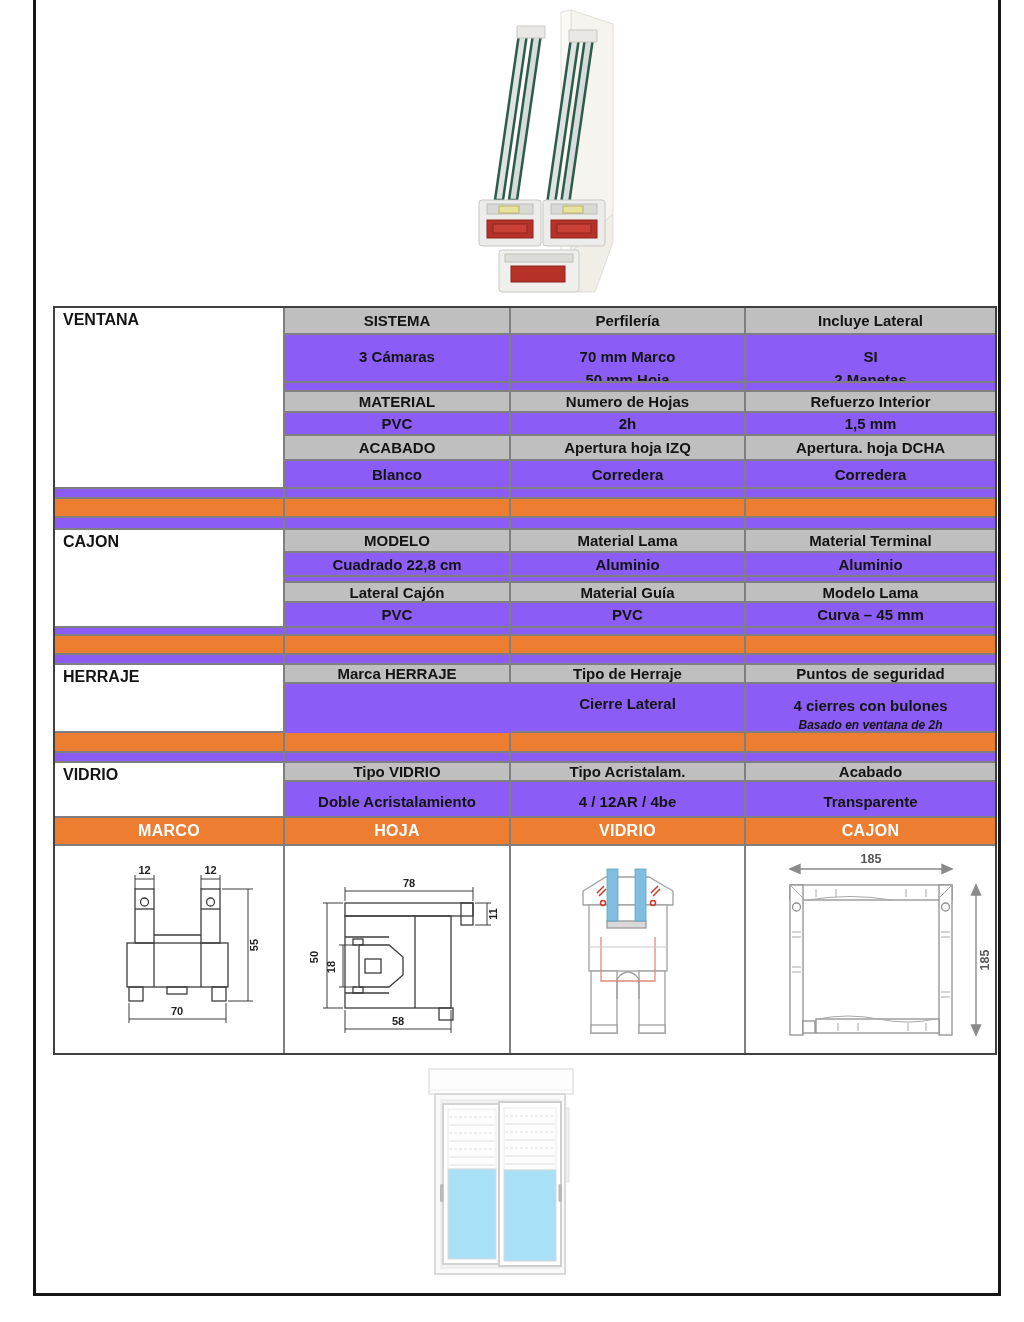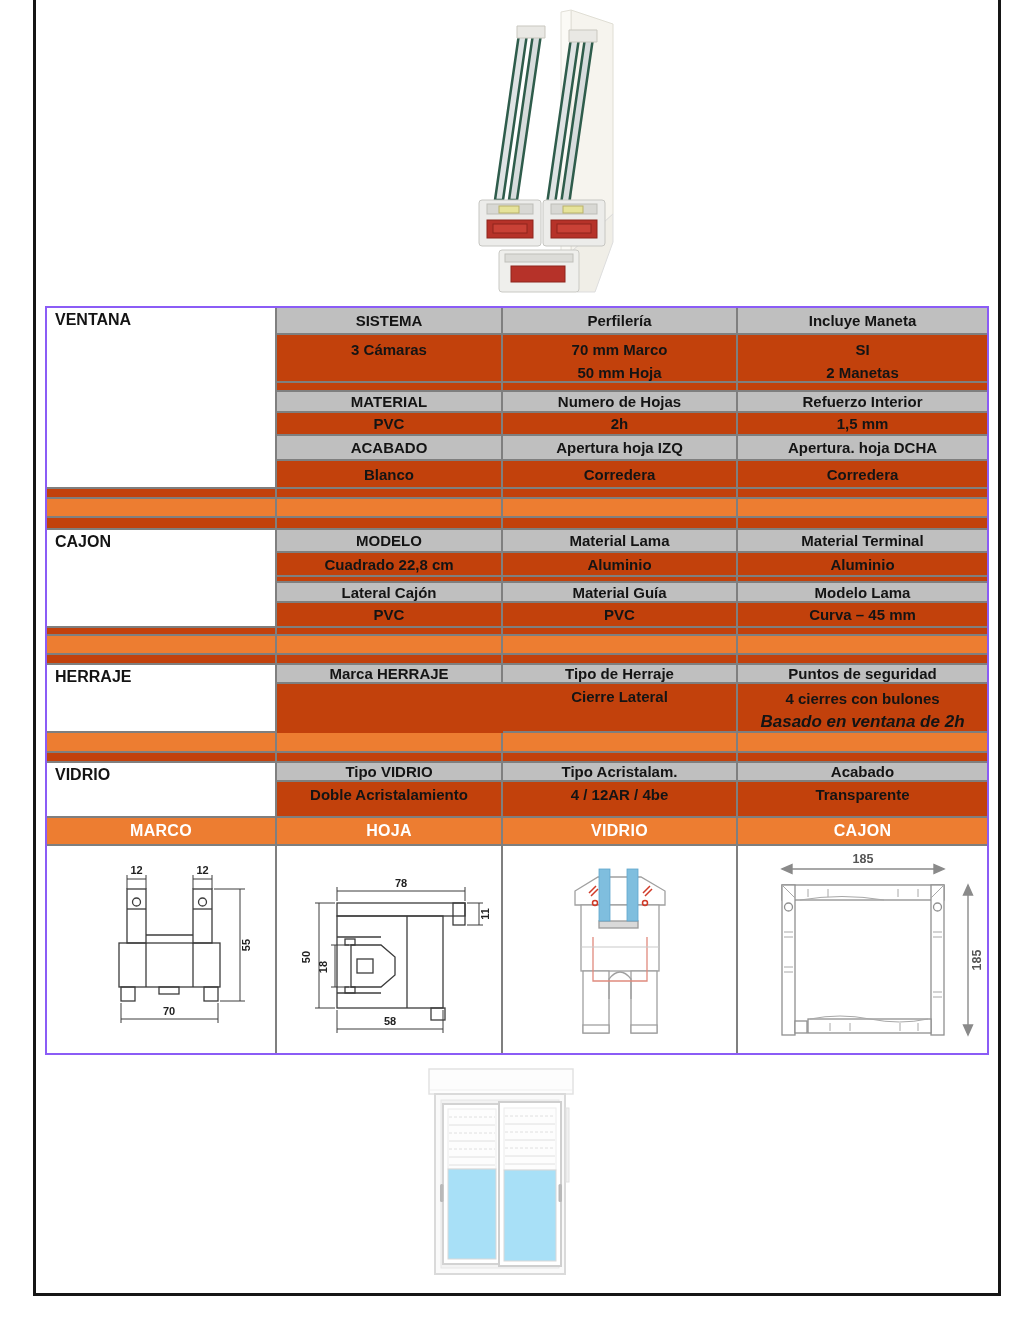--- a/index.html
+++ b/index.html
@@ -1,37 +1,37 @@
 <!DOCTYPE html>
 <html><head>
 <meta charset="utf-8">
 <style>
   html,body{margin:0;padding:0;background:#fff;}
   #page{position:relative;width:1024px;height:1322px;background:#fff;overflow:hidden;
         font-family:"Liberation Sans",sans-serif;}
   .page-frame{position:absolute;left:33px;top:-6px;width:962px;height:1296px;
               border:3px solid #161616;background:transparent;}
   
-  .spec-table{position:absolute;left:45px;top:306px;border:2px solid #8b5cf6;background:#c2410c;
+  .spec-table{position:absolute;left:53px;top:306px;border:2px solid #404040;background:#8b5cf6;
       display:grid;
       grid-template-columns:230px 226px 235px 249px;
       grid-template-rows:27px 48px 7px 23px 23px 25px 28px 8px 21px 10px 25px 24px 4px 22px 25px 6px 21px 8px 21px 49px 20px 8px 21px 36px 28px 207px;}
   .cell{box-sizing:border-box;display:flex;align-items:center;justify-content:center;
         text-align:center;overflow:hidden;font-size:15px;font-weight:600;color:#141414;}
   .br{border-right:2px solid #7f7f7f;}
   .bt{border-top:2px solid #7f7f7f;}
   .bb{border-bottom:2px solid #7f7f7f;}
   .hdr{background:#BFBFBF;text-align:center;}
   .orange{background:#ED7D31;}
   .ohdr{background:#ED7D31;color:#fff;font-weight:700;font-size:16px;letter-spacing:.3px;}
   .lbl{justify-content:flex-start;align-items:flex-start;padding:3px 8px;
        font-weight:700;font-size:16px;background:#fff;}
-  .vtop{align-items:flex-start;padding-top:4px;}
+  .vtop{align-items:flex-start;padding-top:11px;}
   .lines{display:flex;flex-direction:column;line-height:1.5;}
-  .note{font-style:italic;font-size:17px;font-weight:700;line-height:1.25;}
+  .note{font-style:italic;font-size:12px;font-weight:700;line-height:1.25;}
   .draw{background:#fff;}
   svg text{font-family:"Liberation Sans",sans-serif;}
 </style>
 </head>
 <body>
 
 <div id="page">
   <div class="page-frame"></div>
 
   <svg style="position:absolute;left:443px;top:4px;" width="195" height="298" viewBox="0 0 195 298">
@@ -66,21 +66,21 @@
       <rect x="62" y="250" width="68" height="8" fill="#dcdcd8" stroke="#c0c0ba"></rect>
       <rect x="68" y="262" width="54" height="16" fill="#b63229" stroke="#8e241d"></rect>
     </g>
   </svg>
 
   <div class="spec-table">
 
     <div class="cell lbl br bb" style="grid-area:1/1/8/2">VENTANA</div>
     <div class="cell hdr br bb" style="grid-area:1/2">SISTEMA</div>
     <div class="cell hdr br bb" style="grid-area:1/3">Perfilería</div>
-    <div class="cell hdr bb" style="grid-area:1/4">Incluye Maneta</div>
+    <div class="cell hdr bb" style="grid-area:1/4">Incluye Lateral</div>
 
     <div class="cell vtop br bb" style="grid-area:2/2">
       <div class="lines">
           <div>3 Cámaras</div>
         </div>
     </div>
     <div class="cell vtop br bb" style="grid-area:2/3">
       <div class="lines">
         <div>70 mm Marco</div>
         <div>50 mm Hoja</div>

